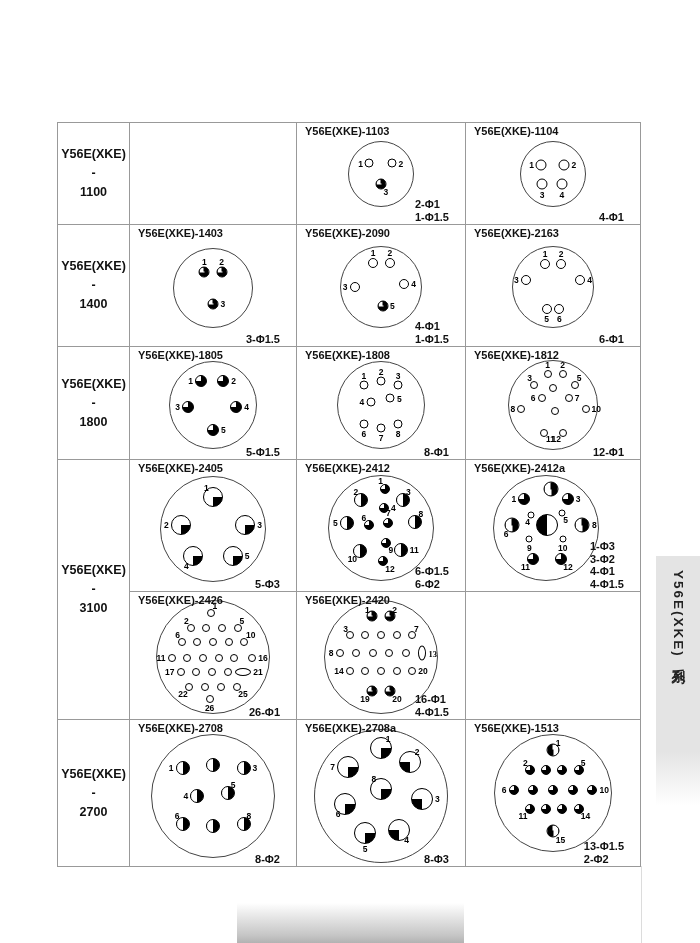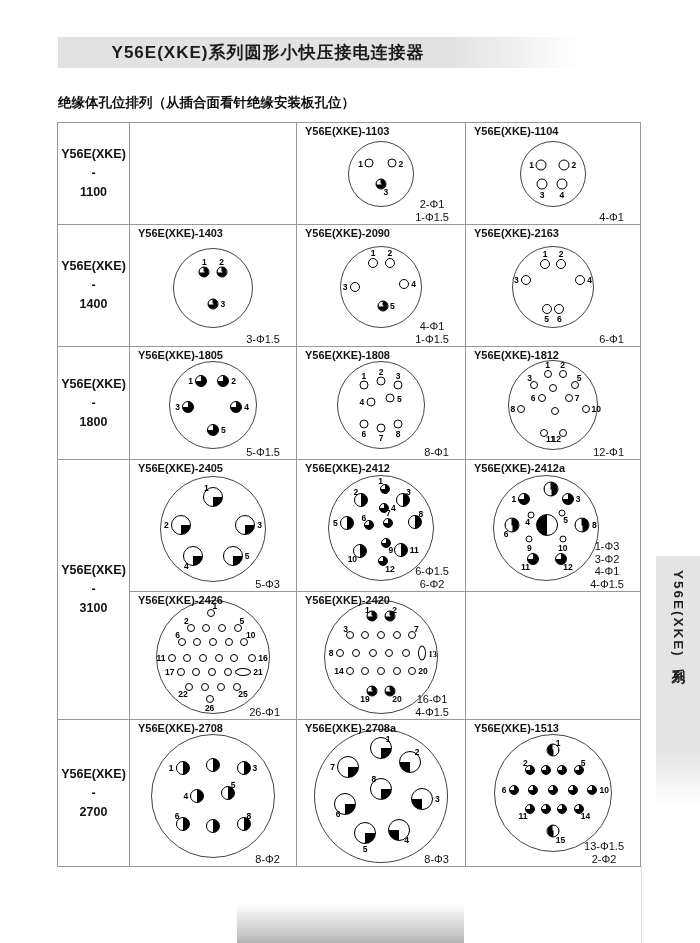--- a/index.html
+++ b/index.html
@@ -14,21 +14,21 @@
   #subtitle{position:absolute;left:58px;top:94px;font-size:13.5px;font-weight:bold;color:#111;}
   
   table#pintable{position:absolute;left:57px;top:122px;border-collapse:collapse;table-layout:fixed;}
   #pintable td{border:1px solid #999;padding:0;position:relative;background:#fff;vertical-align:top;}
   #pintable{border:1px solid #7d7d7d;}
   .series-box{position:absolute;left:0;top:0;right:0;bottom:0;display:flex;flex-direction:column;
     justify-content:center;align-items:center;font-weight:bold;font-size:12.5px;line-height:19px;}
   .conn-name{position:absolute;top:2px;left:8px;font-size:11px;font-weight:bold;white-space:nowrap;z-index:3;}
   .circle{position:absolute;border:1px solid #444;border-radius:50%;background:#fff;
     transform:translate(-50%,-50%);z-index:1;}
-  .caption{position:absolute;right:16px;bottom:1px;text-align:center;font-size:11px;font-weight:normal;
+  .caption{position:absolute;right:16px;bottom:1px;text-align:left;font-size:11px;font-weight:bold;
     line-height:12.5px;z-index:3;white-space:nowrap;}
   
   .pin-wrap{position:absolute;transform:translate(-50%,-50%);z-index:2;}
   .pin{width:100%;height:100%;border-radius:50%;border:1px solid #000;box-sizing:border-box;background:#fff;}
   .pf-open .pin{background:#fff;}
   .pf-notch .pin{background:conic-gradient(from 270deg,#fff 0 90deg,#000 90deg 360deg);}
   .pf-half .pin{background:conic-gradient(#000 0 180deg,#fff 0);}
   .pf-halfl .pin{background:conic-gradient(from 180deg,#000 0 180deg,#fff 0);}
   .pf-quarter .pin{background:conic-gradient(from 90deg,#000 0 90deg,#fff 0);}
   .pf-quarterbl .pin{background:conic-gradient(from 180deg,#000 0 90deg,#fff 0);}
@@ -50,25 +50,21 @@
   
   #footband{position:absolute;left:237px;top:903px;width:227px;height:40px;
     background:linear-gradient(to bottom,rgba(255,255,255,0) 0%,#c6c6c6 80%,#b2b2b2 100%);}
   #edgeline{position:absolute;left:641px;top:866px;width:1px;height:77px;background:#dcdcdc;}
 </style>
 </head>
 <body>
 
 <div id="page">
 
-  <div id="titlebar">
-    <span class="ttl">Y56E(XKE)系列圆形小快压接电连接器</span>
-  </div>
 
-  <div id="subtitle">绝缘体孔位排列（从插合面看针绝缘安装板孔位）</div>
 
   <table id="pintable">
     <colgroup>
         <col style="width:72px">
         <col style="width:167px">
         <col style="width:169px">
         <col style="width:175px">
       </colgroup>
     <tbody>
         <tr style="height:102px">

